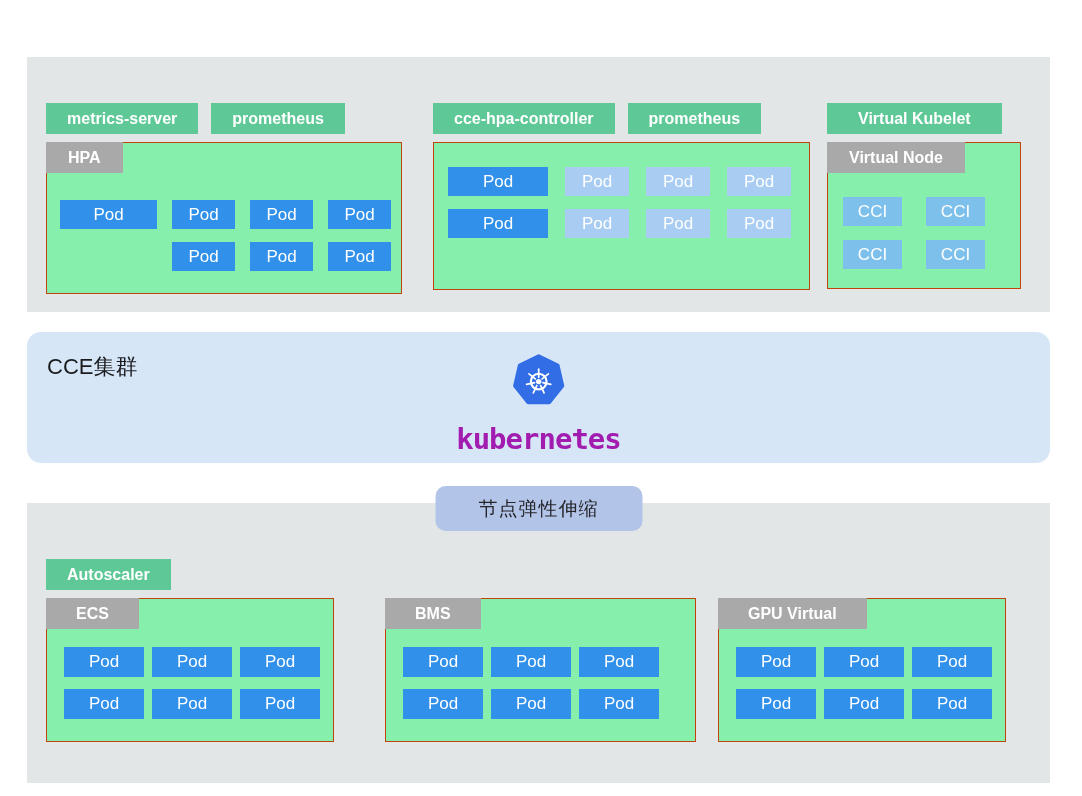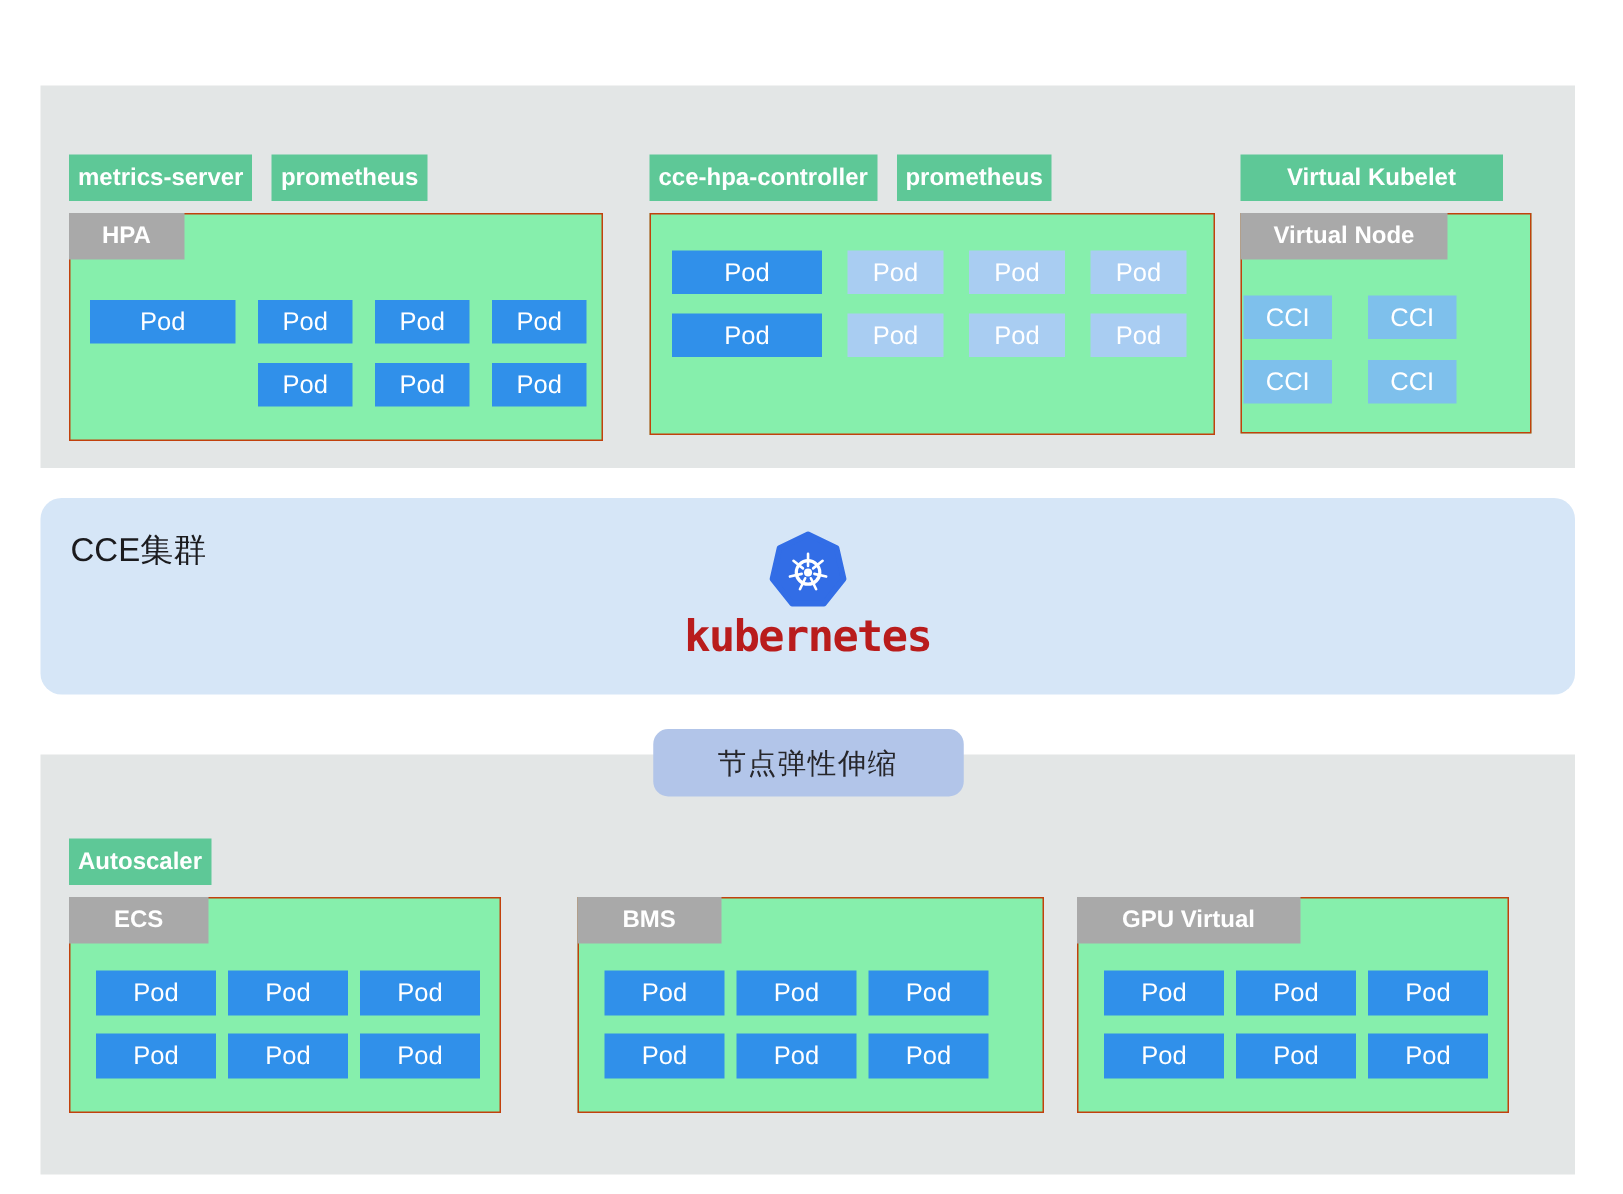--- a/index.html
+++ b/index.html
@@ -25,21 +25,21 @@
 
   
   .group { position: absolute; top: 46px; }
   #group-hpa { left: 19px; }
   #group-custom { left: 406px; }
   #group-virtual { left: 800px; }
 
   .tag-row { display: flex; gap: 13px; margin-bottom: 8px; }
   .green-tag {
     background: #5ec897; color: #ffffff; font-size: 16px; font-weight: bold;
-    height: 31px; line-height: 31px; padding: 0 6px; text-align: center;
+    height: 31px; line-height: 31px; padding: 0 21px; text-align: center;
     white-space: nowrap;
   }
 
   .panel { background: #86efac; border: 1px solid #c2410c; position: relative; }
   #hpa-panel { width: 356px; height: 152px; }
   #custom-panel { width: 377px; height: 148px; }
   #virtual-panel { width: 194px; height: 147px; }
   #ecs-panel { width: 288px; height: 144px; }
   #bms-panel { width: 311px; height: 144px; }
   #gpu-panel { width: 288px; height: 144px; }
@@ -49,21 +49,21 @@
     height: 31px; line-height: 31px; padding: 0 22px;
     width: fit-content; margin: -1px 0 0 -1px; white-space: nowrap;
   }
   .panel-tag--wpad { padding: 0 30px; }
 
   .rows { display: flex; flex-direction: column; }
   .rows--hpa     { margin-top: 27px; padding-left: 13px; gap: 13px; }
   .rows--hpa .row { display: flex; gap: 15px; }
   .rows--custom  { margin-top: 24px; padding-left: 14px; gap: 13px; }
   .rows--custom .row { display: flex; gap: 17px; }
-  .rows--virtual { margin-top: 24px; padding-left: 1px; gap: 14px; }
+  .rows--virtual { margin-top: 24px; padding-left: 15px; gap: 14px; }
   .rows--virtual .row { display: flex; gap: 24px; }
   .rows--node    { margin-top: 18px; padding-left: 17px; gap: 12px; }
   .rows--node .row { display: flex; gap: 8px; }
 
   .pod {
     height: 29px; line-height: 29px; text-align: center;
     background: #3090ea; color: #ffffff; font-size: 17px; border-radius: 0;
   }
   .pod--w97  { width: 97px; }
   .pod--w100 { width: 100px; }
@@ -83,22 +83,22 @@
   .cluster-label {
     position: absolute; left: 20px; top: 20px;
     font-size: 22px; color: #1b1b1e;
   }
   .k8s-block {
     position: absolute; left: 50%; top: 21px; transform: translateX(-50%);
     display: flex; flex-direction: column; align-items: center;
   }
   .k8s-logo { width: 54px; height: 54px; }
   .k8s-wordmark {
-    margin-top: 0; font-family: "DejaVu Sans Mono", monospace;
-    font-size: 29px; font-weight: bold; color: #b91c1c; letter-spacing: -1px;
+    margin-top: 15px; font-family: "DejaVu Sans Mono", monospace;
+    font-size: 29px; font-weight: bold; color: #a21caf; letter-spacing: -1px;
   }
 
   
   #autoscaler-tag { position: absolute; left: 19px; top: 56px; }
   .node-panel-wrap { position: absolute; top: 95px; }
   #ecs-wrap { left: 19px; }
   #bms-wrap { left: 358px; }
   #gpu-wrap { left: 691px; }
 </style>
 </head>

